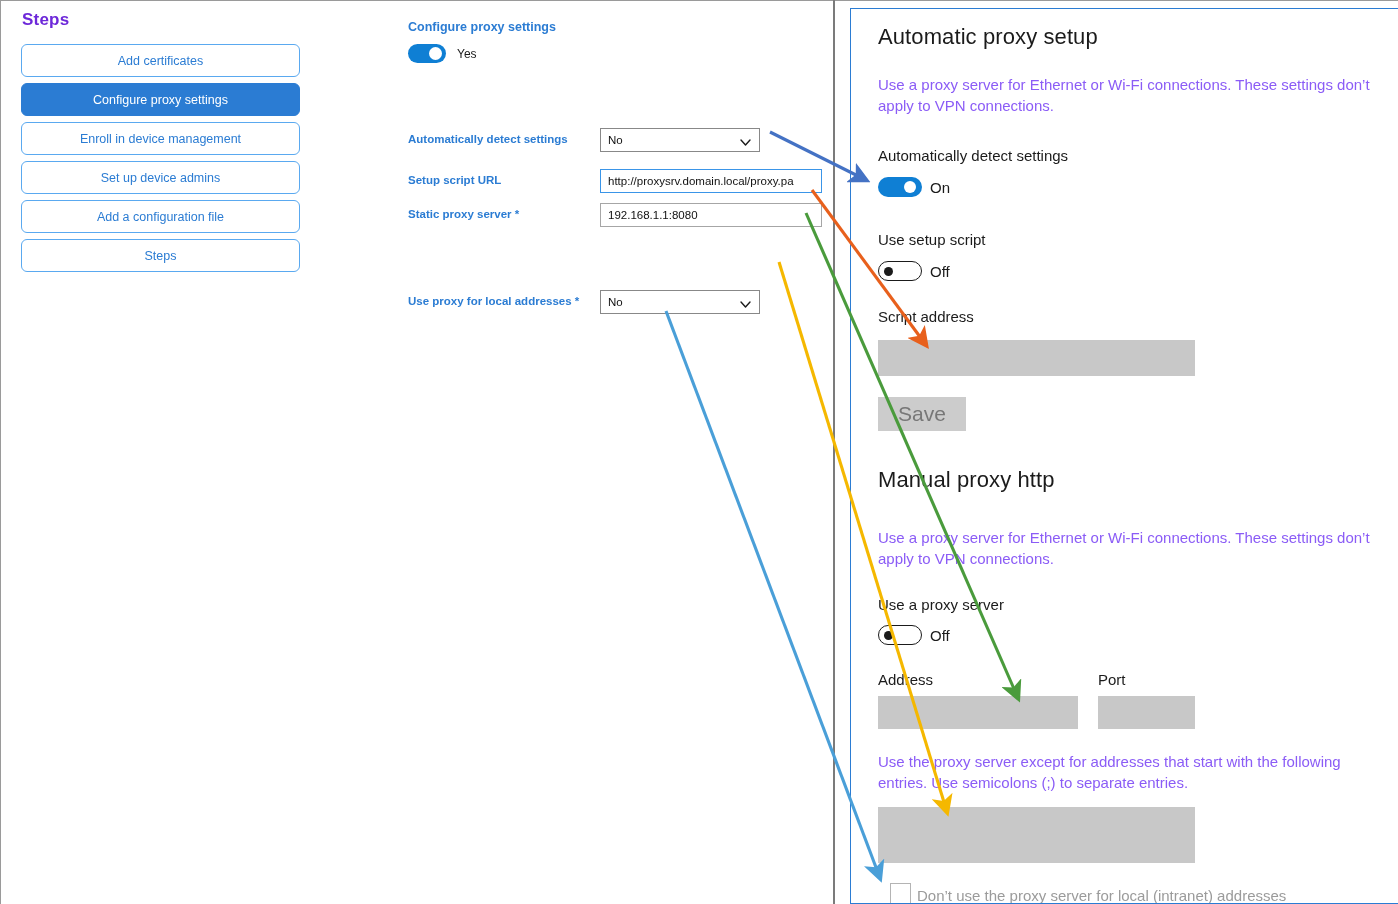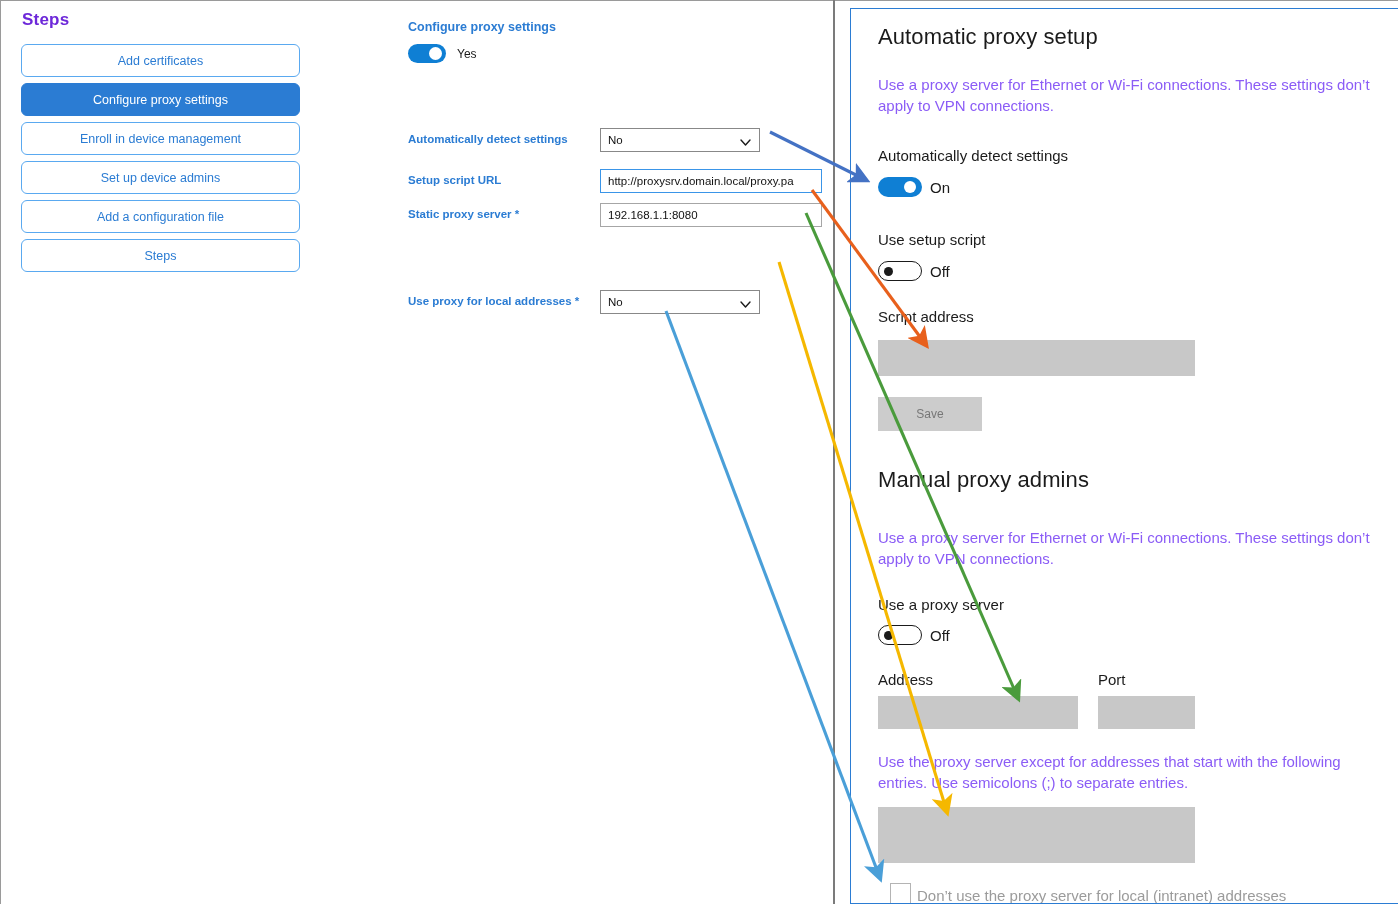--- a/index.html
+++ b/index.html
@@ -65,22 +65,22 @@
   .sp-lbl{font-size:15px;color:#1b1b1b;}
   .sp-grey{background:#c8c8c8;}
   .wsw{width:44px;height:20px;border-radius:11px;position:relative;cursor:pointer;}
   .wsw.on{background:#0f7fd4;}
   .wsw.off{background:#fff;border:1.7px solid #1b1b1b;box-sizing:border-box;}
   .wsw.on .dot{position:absolute;top:4px;right:6px;width:12px;height:12px;border-radius:50%;background:#fff;}
   .wsw.off .dot{position:absolute;top:5px;left:5px;width:9px;height:9px;border-radius:50%;background:#1b1b1b;}
   .sw-row{display:flex;align-items:center;gap:8px;}
   .sw-state{font-size:15px;color:#1b1b1b;}
   .sp-btn{
-    width:104px;height:34px;background:#cccccc;border:none;
-    font-size:12px;color:#777;display:flex;align-items:center;justify-content:center;cursor:pointer;
+    width:88px;height:34px;background:#cccccc;border:none;
+    font-size:21px;color:#777;display:flex;align-items:center;justify-content:center;cursor:pointer;
     font-family:"Liberation Sans","DejaVu Sans",sans-serif;
   }
   .cb-row{display:flex;align-items:flex-end;gap:6px;padding-left:12px;}
   .cb-box{width:21px;height:21px;border:1.6px solid #b4b4b4;background:#fff;box-sizing:border-box;cursor:pointer;}
   .cb-txt{font-size:15px;color:#9b9b9b;}
 
   #arrow-layer{position:absolute;left:0;top:0;width:1398px;height:904px;pointer-events:none;}
 </style>
 </head>
 <body>
@@ -204,21 +204,21 @@
 
   <div style="position:absolute;left:27px;top:299px;" class="sp-lbl">Script address</div>
   <div class="sp-grey" style="position:absolute;left:27px;top:331px;width:317px;height:36px;">
       <span style="display:block;padding:8px;font-size:14px;"></span>
     </div>
 
   <div class="sp-btn" style="position:absolute;left:27px;top:388px;">
       <span>Save</span>
     </div>
 
-  <div style="position:absolute;left:27px;top:458px;" class="sp-h1">Manual proxy admins</div>
+  <div style="position:absolute;left:27px;top:458px;" class="sp-h1">Manual proxy http</div>
 
   <div style="position:absolute;left:27px;top:518px;" class="sp-p">Use a proxy server for Ethernet or Wi-Fi connections. These settings don’t apply to VPN connections.</div>
 
   <div style="position:absolute;left:27px;top:587px;" class="sp-lbl">Use a proxy server</div>
   <div style="position:absolute;left:27px;top:616px;" class="sw-row">
     <div class="wsw off">
         <span class="dot"></span>
       </div>
     <span class="sw-state">Off</span>
   </div>

